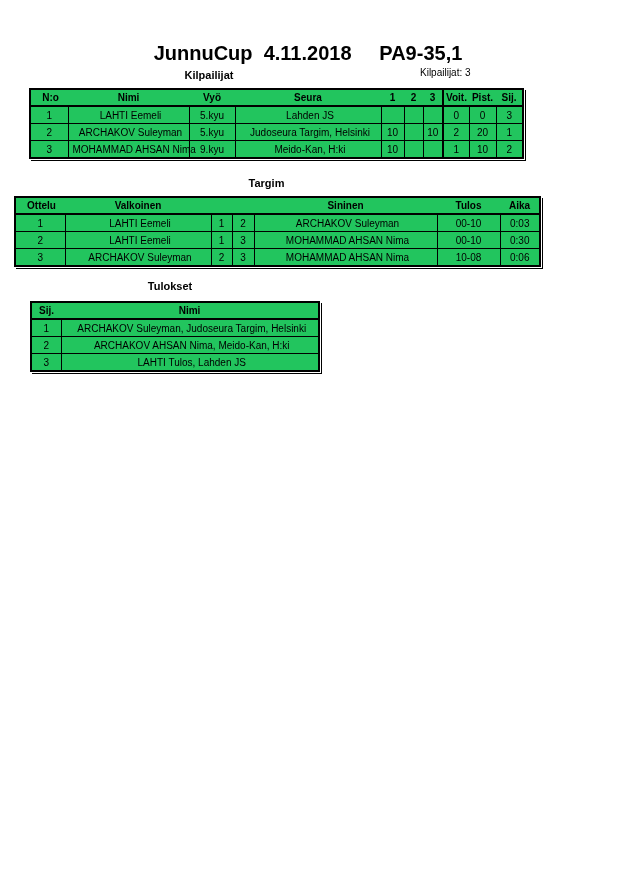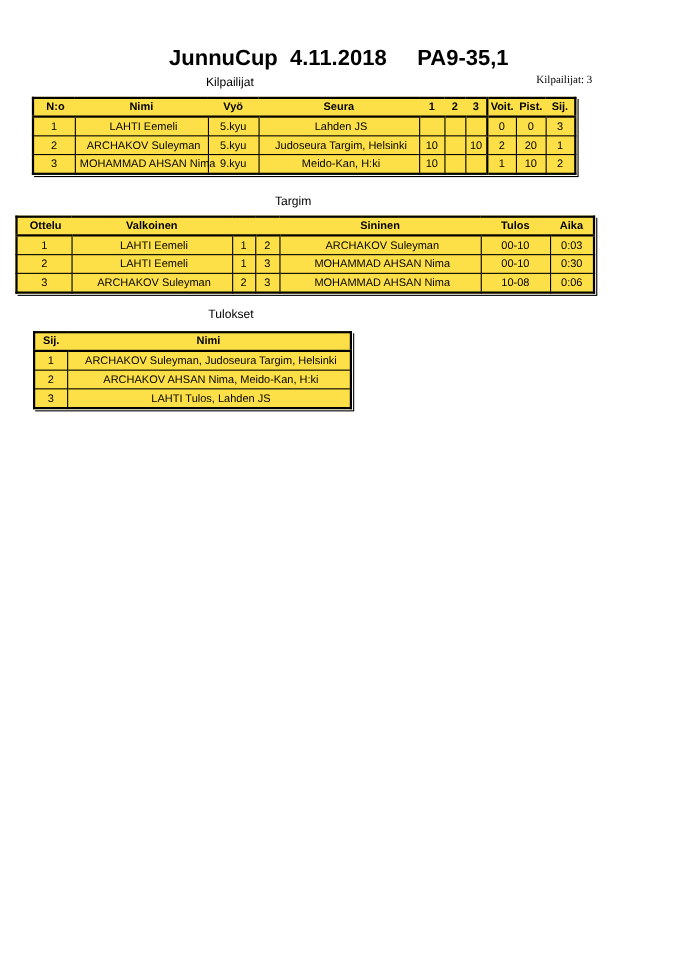--- a/index.html
+++ b/index.html
@@ -13,32 +13,32 @@
 
   .main-title {
     left:0; top:42px; width:554px;
     text-align:center;
     font-size:20px; font-weight:bold;
     white-space:pre;
     margin-left:31px;
   }
   .count-note {
     top:67px; left:420px; width:186px;
-    text-align:center; font-size:10px;font-family:Liberation Serif, serif;
+    text-align:left; font-size:10px;
   }
   .sec-title {
-    font-size:11px; font-weight:normal; text-align:center;
+    font-size:11px; font-weight:bold; text-align:center;
   }
   .sec-kilpailijat { top:69px;  left:0; width:418px; }
   .sec-ottelut     { top:177px; left:0; width:533px; }
-  .sec-tulokset    { top:280px; left:0; width:340px;margin-left:40px; }
+  .sec-tulokset    { top:280px; left:0; width:340px; }
 
   table.tbl {
     border-collapse:collapse; table-layout:fixed;
-    background:#fde047;
+    background:#22c55e;
     border:2px solid #000000;
     
     box-shadow: 1px 1px 0 0 #ffffff, 2px 2px 0 0 #000000;
   }
   .tbl-kilpailijat { left:29px; top:88px;  width:493px; }
   .tbl-ottelut     { left:14px; top:196px; width:525px; }
   .tbl-tulokset    { left:30px; top:301px; width:288px; }
 
   .tbl th, .tbl td {
     font-size:10px; padding:0;

